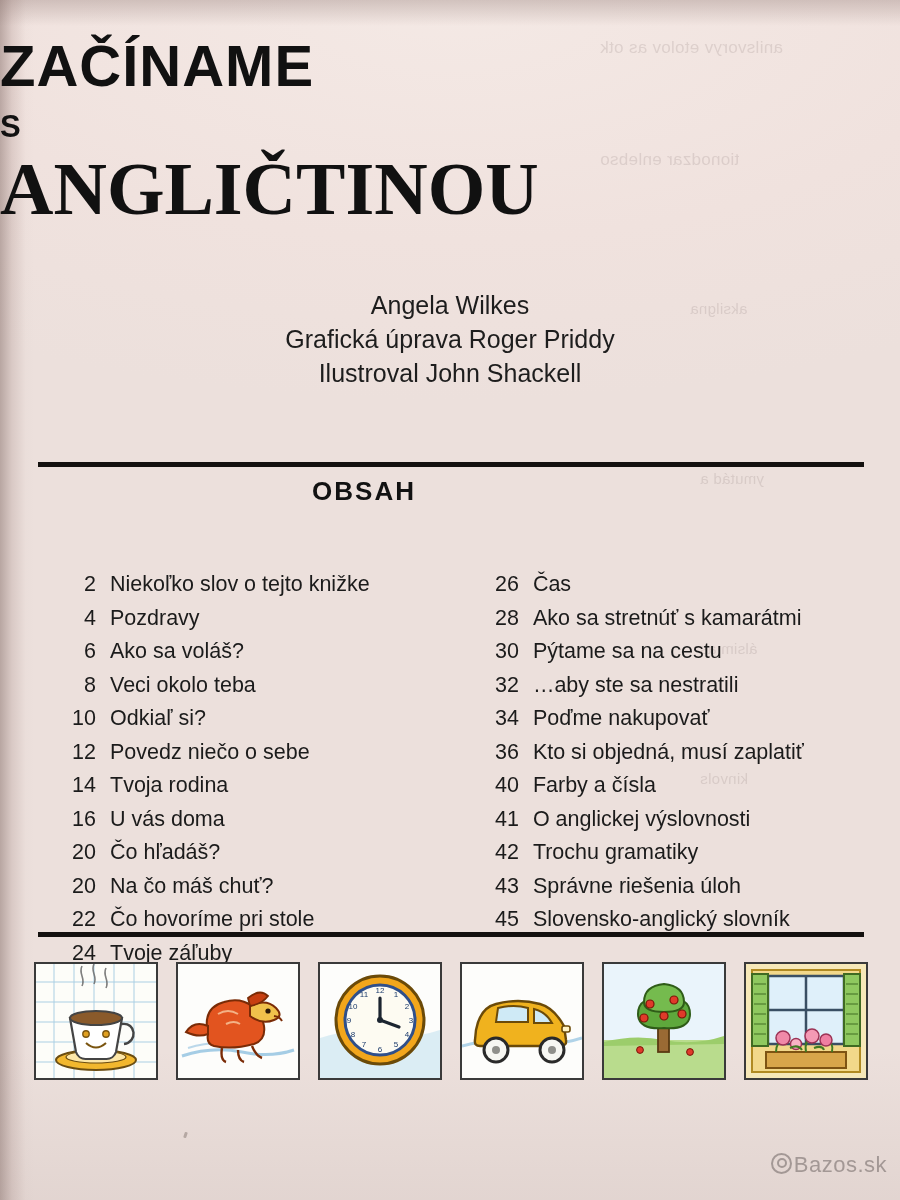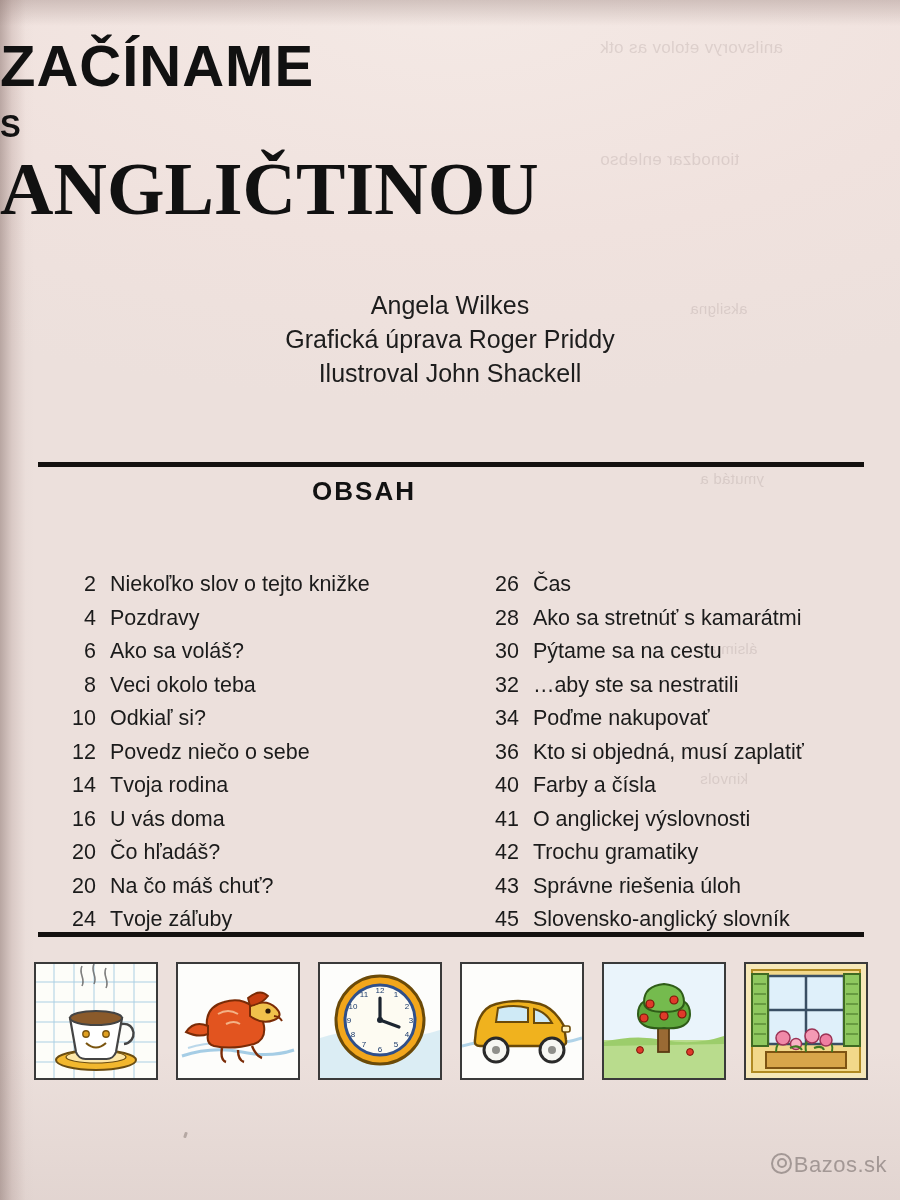--- a/index.html
+++ b/index.html
@@ -275,20 +275,24 @@
         <span class="toc-page">16</span>
         <span class="toc-label">U vás doma</span>
       </div>
       <div class="toc-row">
         <span class="toc-page">20</span>
         <span class="toc-label">Čo hľadáš?</span>
       </div>
       <div class="toc-row">
         <span class="toc-page">20</span>
         <span class="toc-label">Na čo máš chuť?</span>
+      </div>
+      <div class="toc-row">
+        <span class="toc-page">22</span>
+        <span class="toc-label">Čo hovoríme pri stole</span>
       </div>
       <div class="toc-row">
         <span class="toc-page">24</span>
         <span class="toc-label">Tvoje záľuby</span>
       </div>
     </div>
 
     <div class="toc-col right">
       <div class="toc-row">
         <span class="toc-page">26</span>

